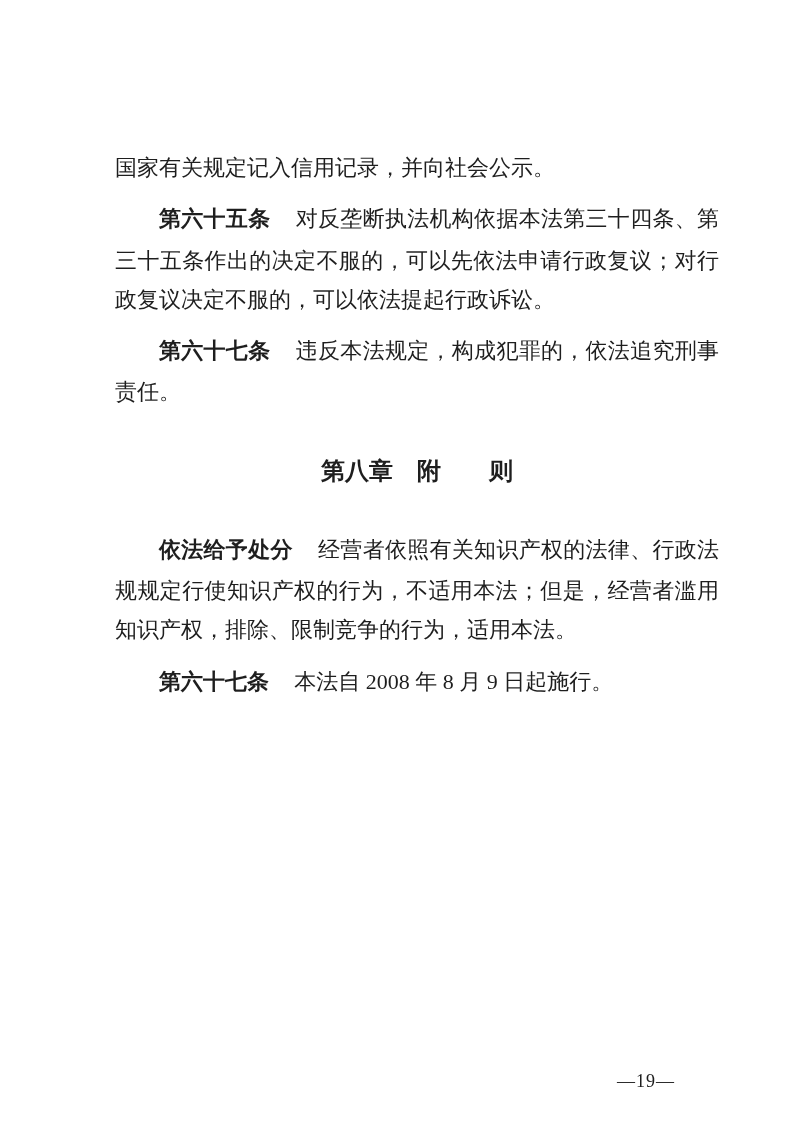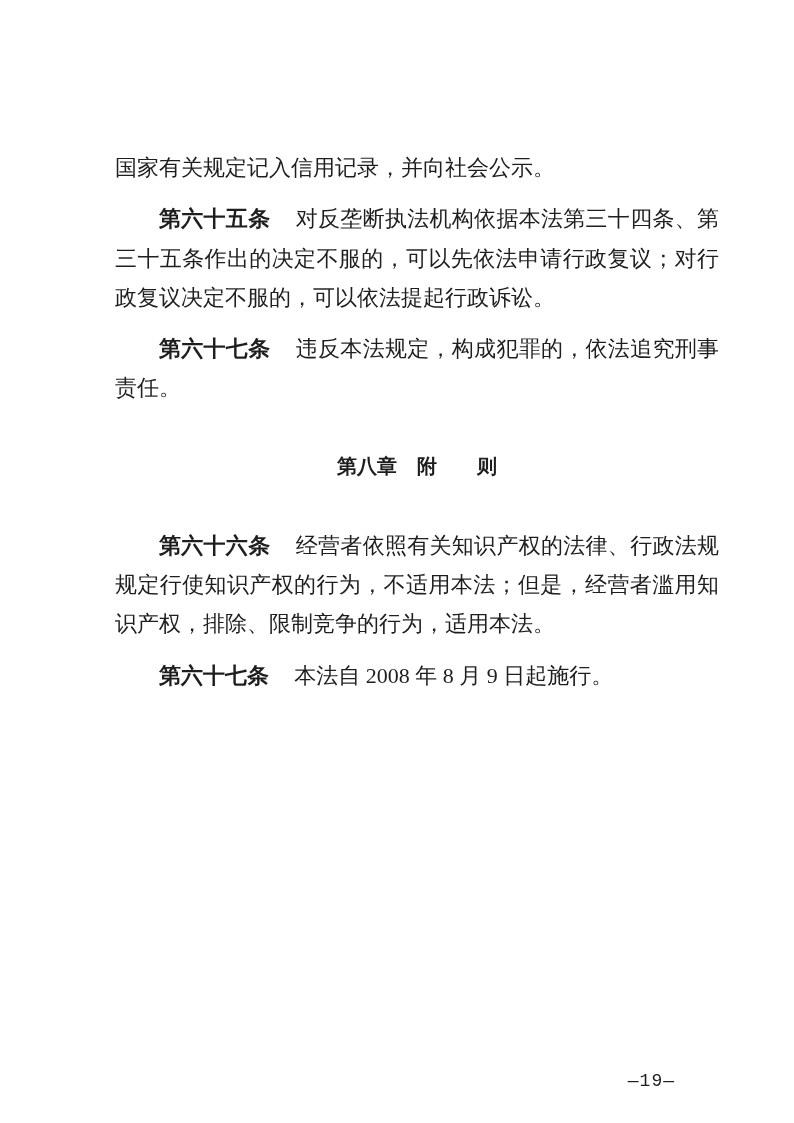--- a/index.html
+++ b/index.html
@@ -28,60 +28,60 @@
   .content p {
     margin: 12px;
     padding: 0;
     text-indent: 2em;
     line-break: strict;
   }
   .content p.no-indent {
     text-indent: 0;
   }
   .article-label {
-    font-family: Liberation Serif, serif;
+    font-family: Liberation Mono, monospace;
     font-weight: 700;
     margin-right: 1.15em;
   }
   .chapter-heading {
     font-family: "Liberation Sans", "DejaVu Sans", sans-serif;
     font-weight: 700;
-    font-size: 20px;
+    font-size: 24px;
     line-height: 39.3px;
     text-align: center;
     text-indent: 0;
     margin: 39.3px 0;
     white-space: pre;
   }
   .page-number {
     position: absolute;
     top: 1070px;
     right: 119px;
     font-size: 18px;
     line-height: 22px;
     color: #1e1e1e;
     letter-spacing: 1px;
-    font-family: Liberation Mono, monospace;
+    font-family: Liberation Serif, serif;
   }
 </style>
 </head>
 <body>
 
 <div class="content">
 
   <p class="no-indent"><span>国家有关规定记入信用记录，并向社会公示。</span></p>
 
   <p><span class="article-label">第六十五条</span><span>对反垄断执法机构依据本法第三十四条、第三十五条作出的决定不服的，可以先依法申请行政复议；对行政复议决定不服的，可以依法提起行政诉讼。</span></p>
 
 
 
   <p><span class="article-label">第六十七条</span><span>违反本法规定，构成犯罪的，依法追究刑事责任。</span></p>
 
   <h2 class="chapter-heading">第八章　附　　则</h2>
 
-  <p><span class="article-label">第六十六条</span><span>经营者依照有关知识产权的法律、行政法规规定行使知识产权的行为，不适用本法；但是，经营者滥用知识产权，排除、限制竞争的行为，适用本法。</span></p>
+  <p><span class="article-label">依法给予处分</span><span>经营者依照有关知识产权的法律、行政法规规定行使知识产权的行为，不适用本法；但是，经营者滥用知识产权，排除、限制竞争的行为，适用本法。</span></p>
 
 
   <p><span class="article-label">第六十七条</span><span>本法自 2008 年 8 月 9 日起施行。</span></p>
 
 </div>
 
 <div class="page-number">—19—</div>
 
 </body></html>

